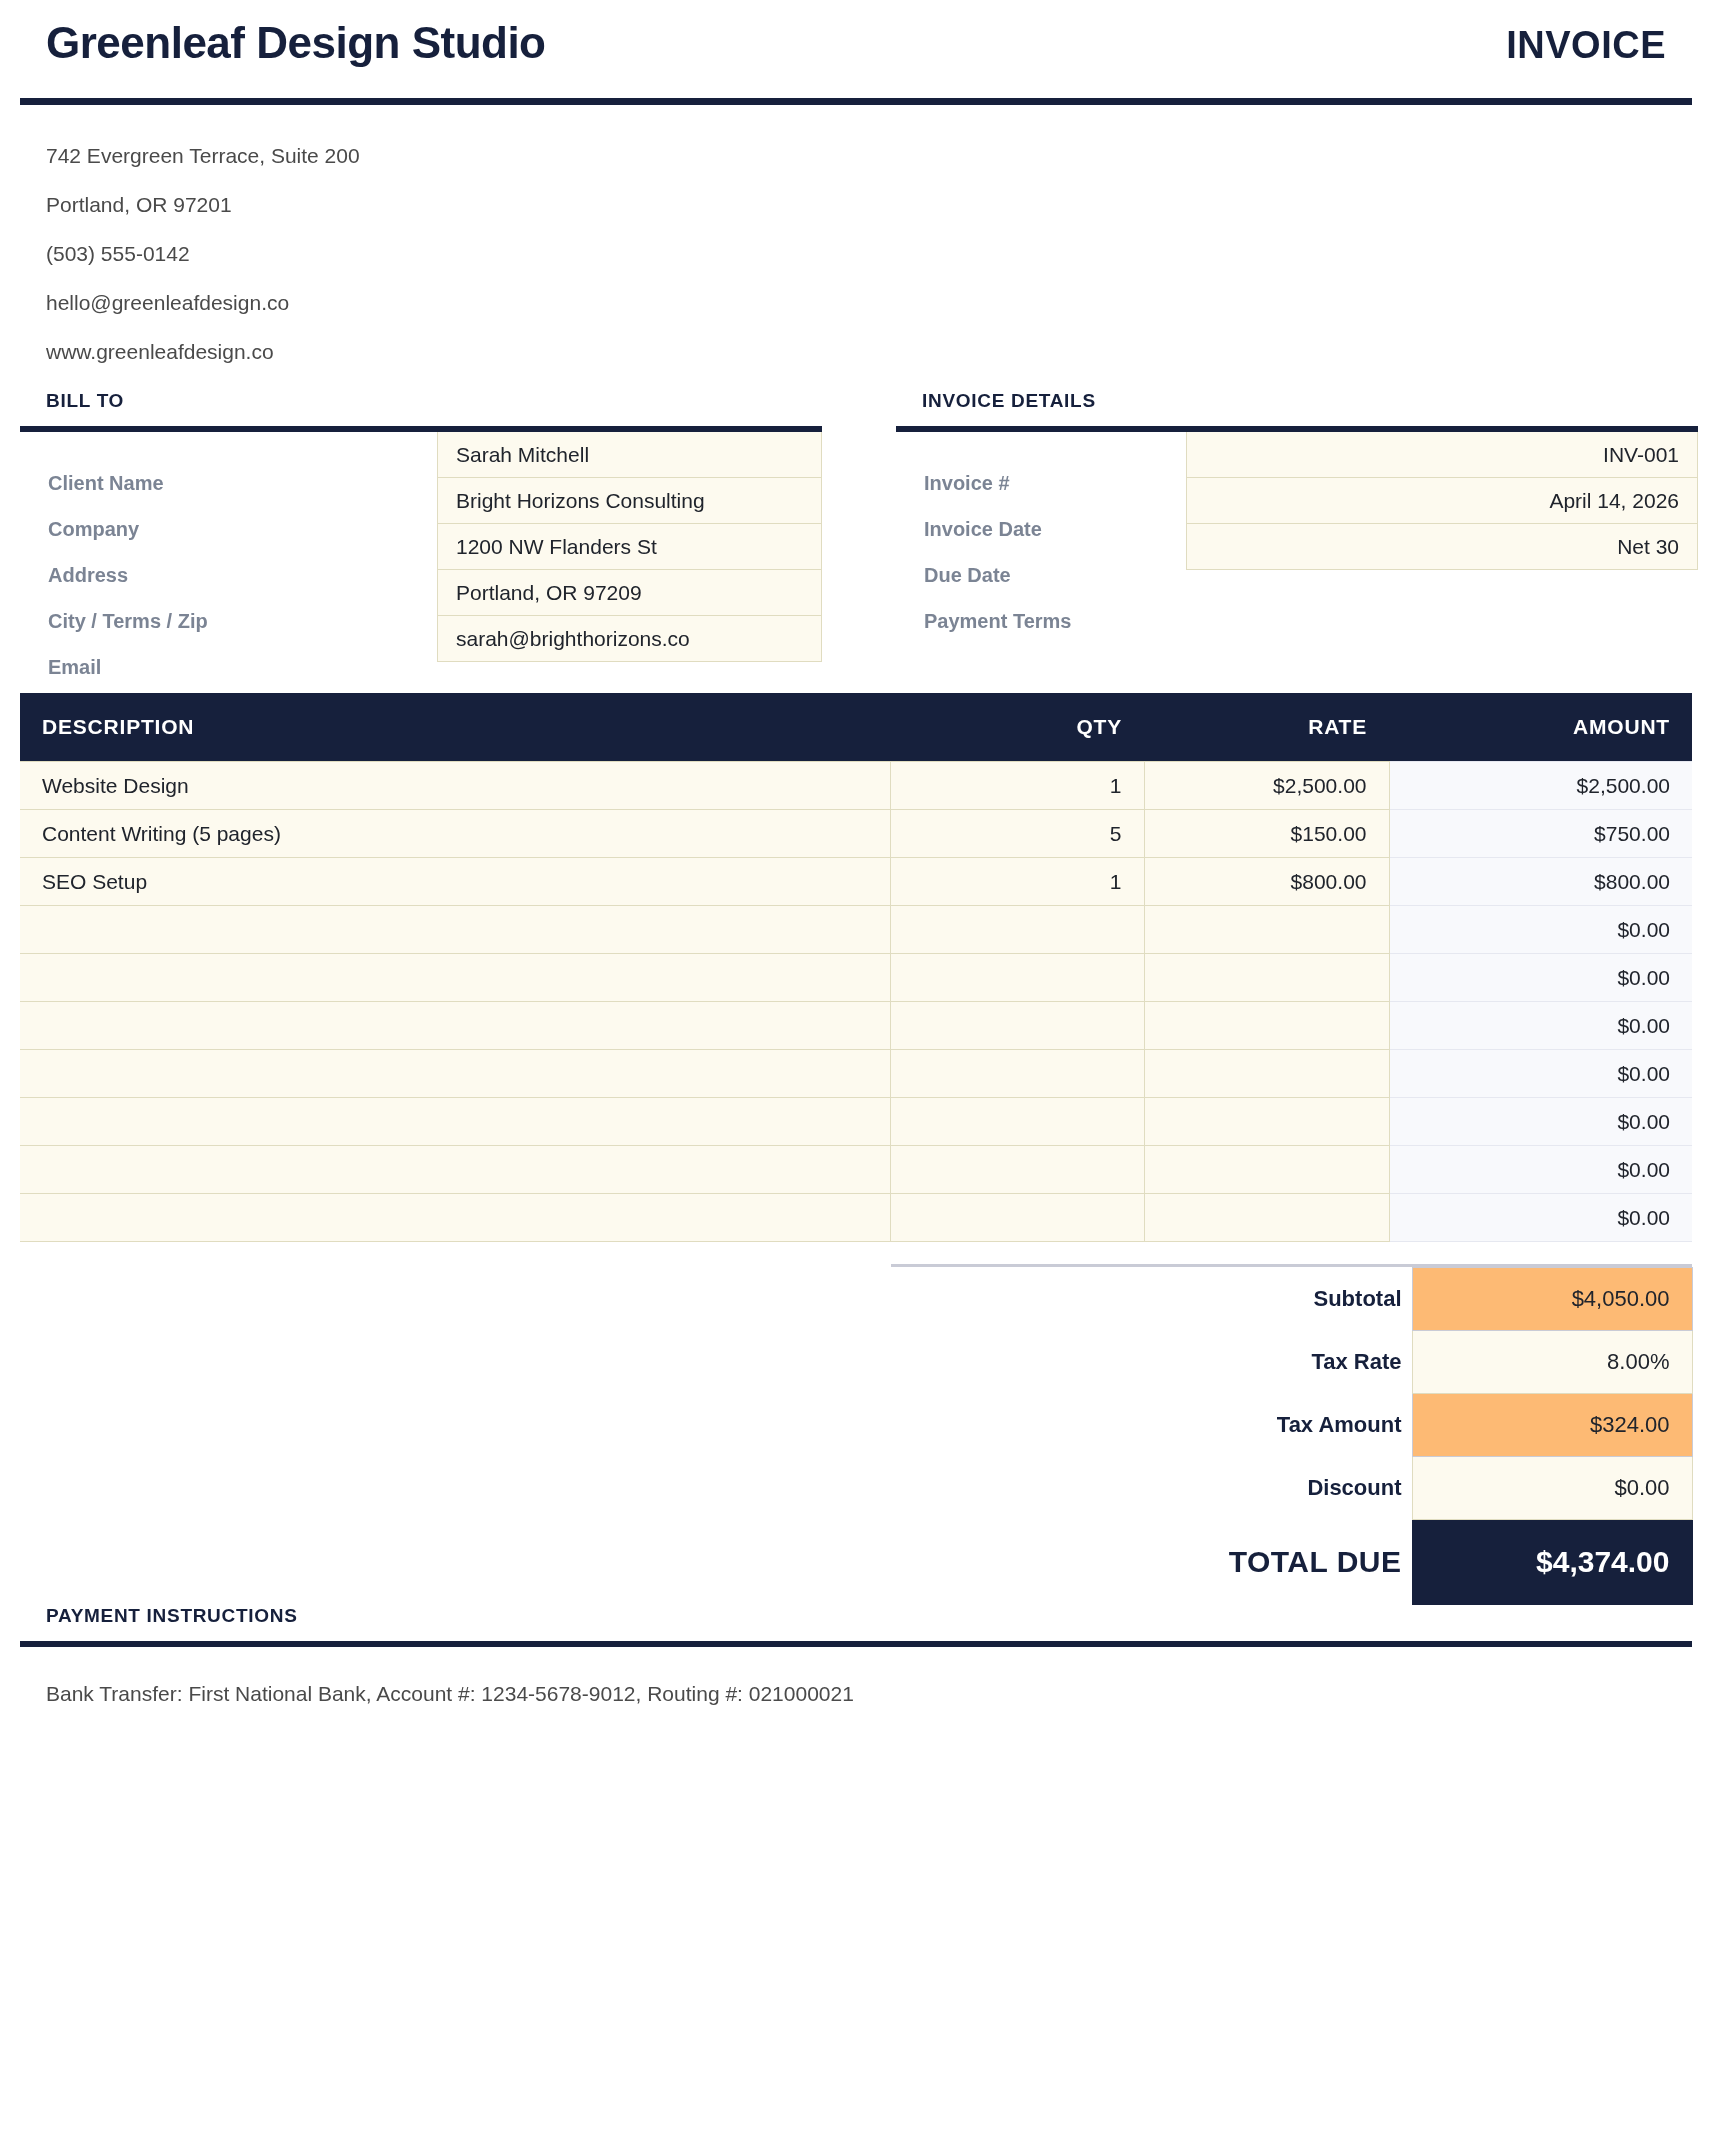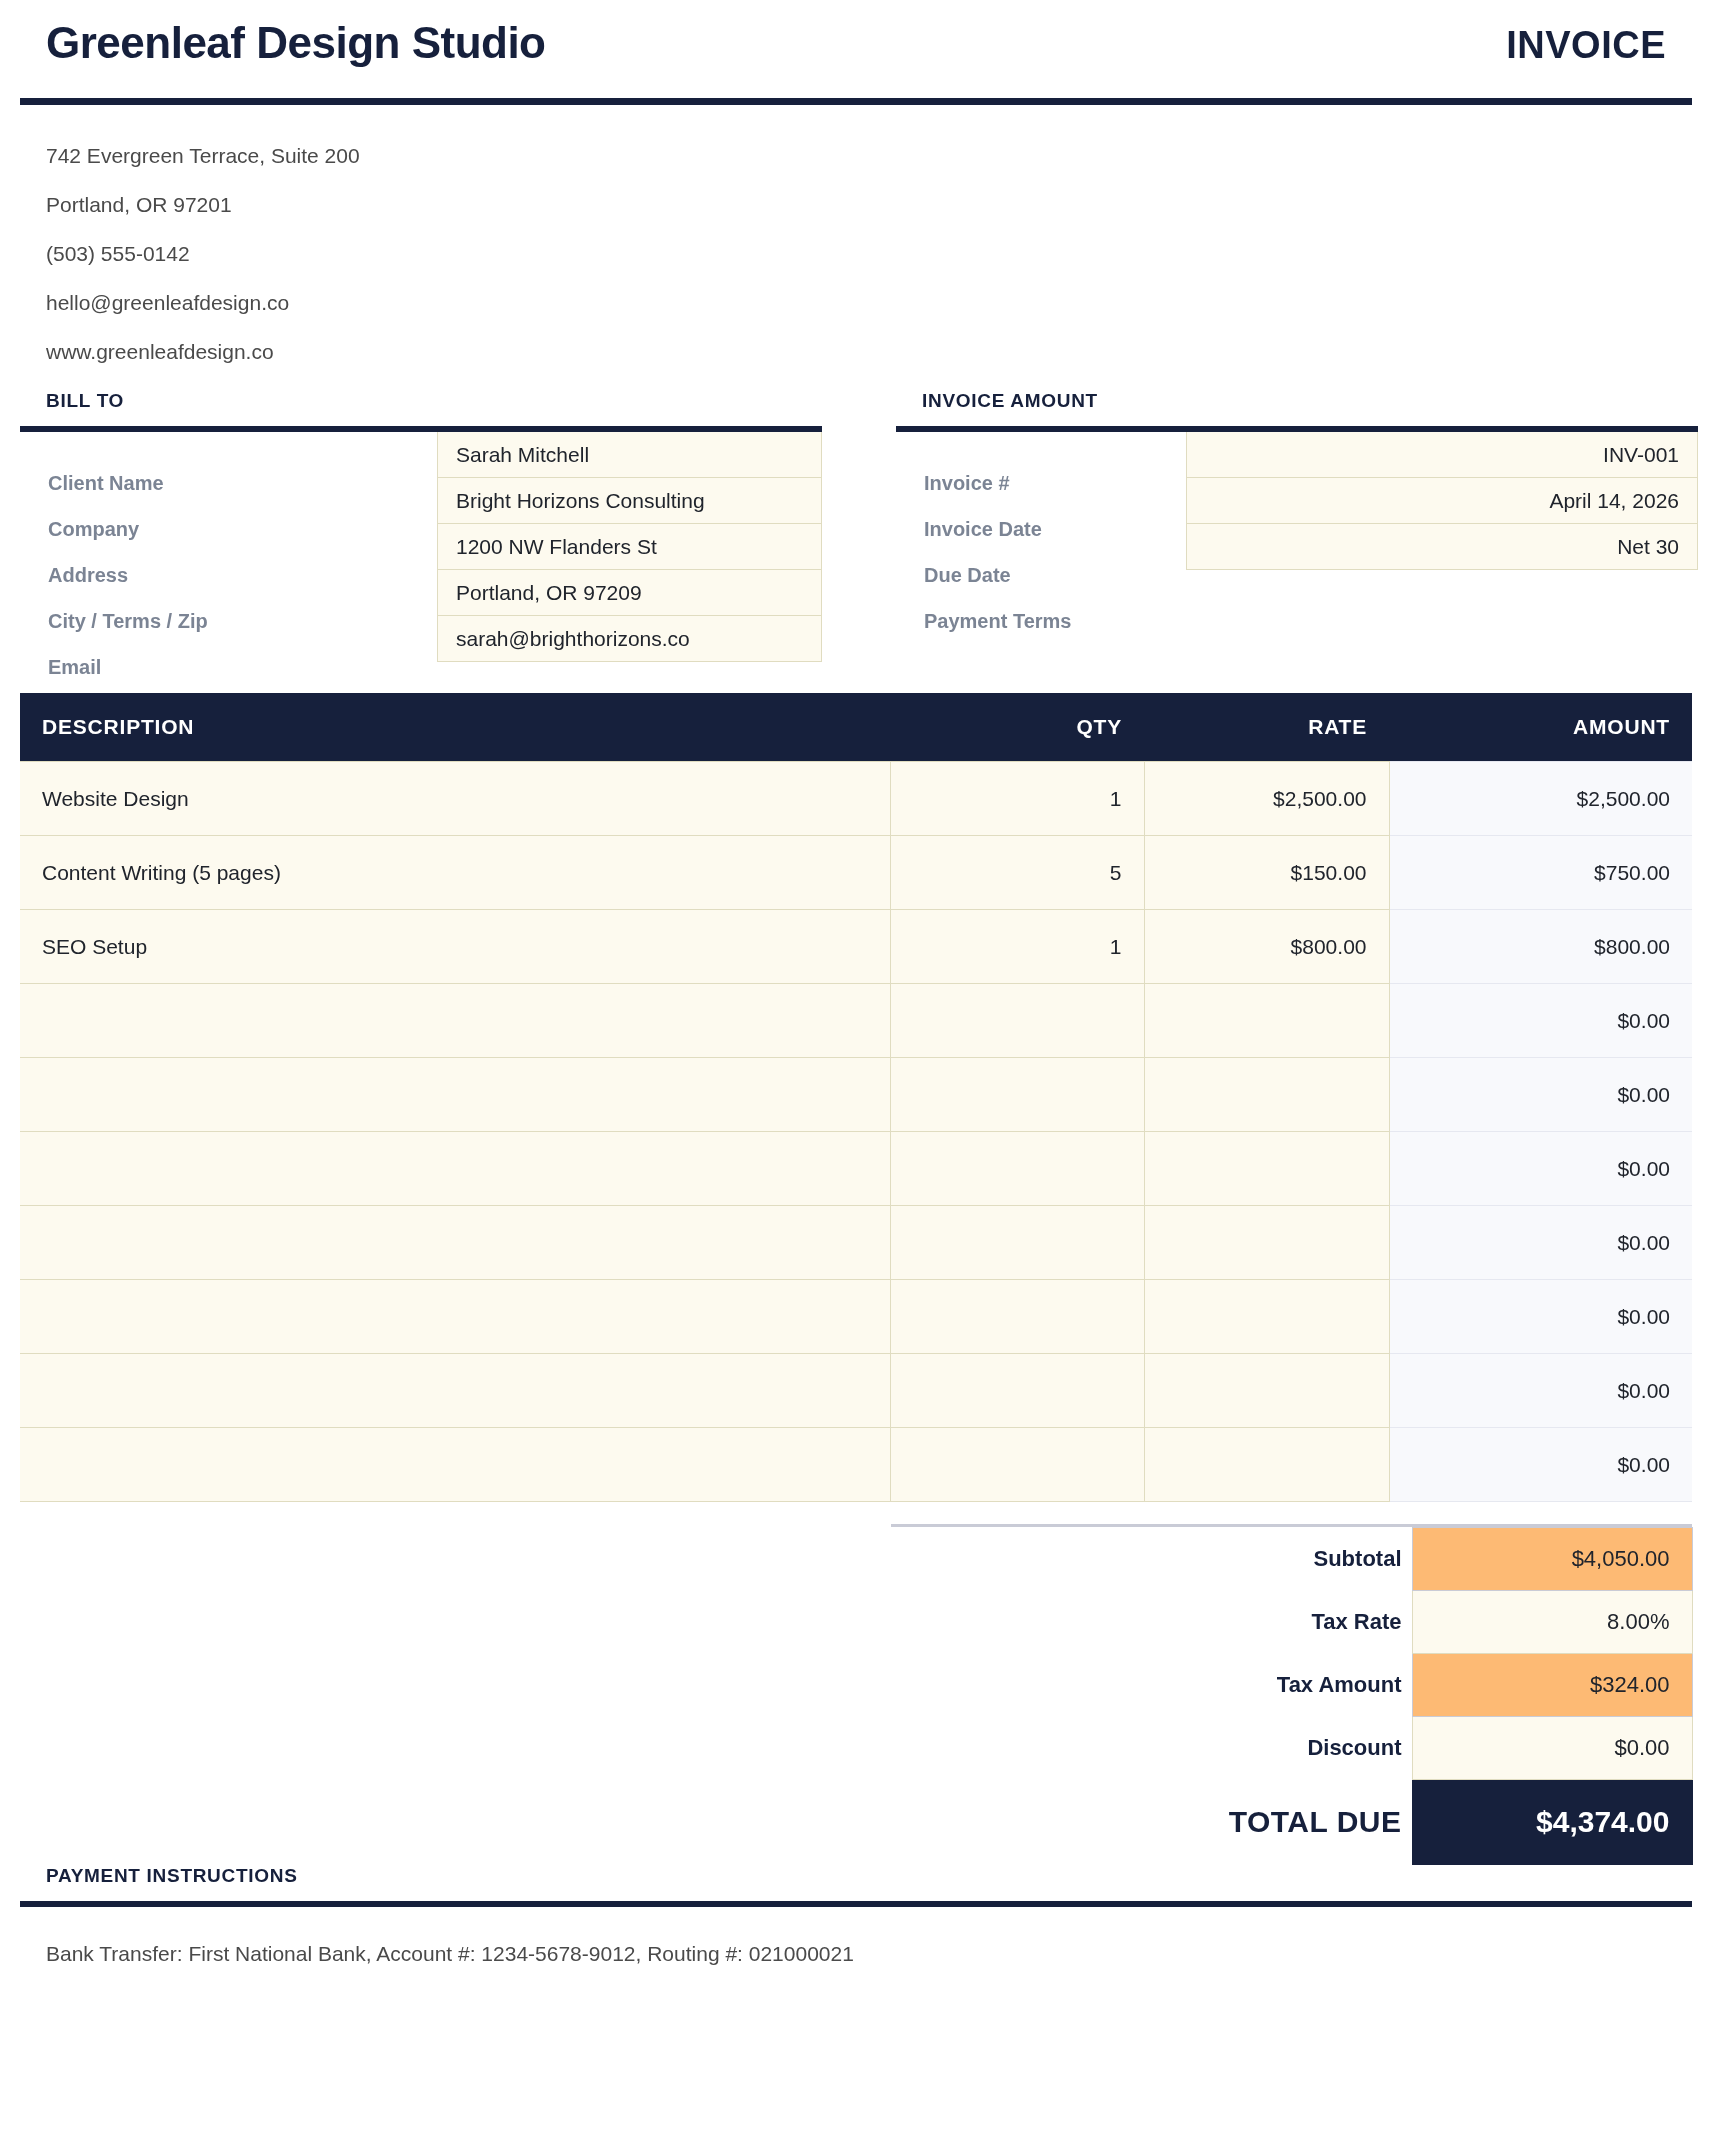--- a/index.html
+++ b/index.html
@@ -145,21 +145,21 @@
     height: 69px;
     padding: 0 22px;
     box-sizing: border-box;
   }
   .items th.c-desc   { text-align: left;  width: 870px; }
   .items th.c-qty    { text-align: right; width: 254px; }
   .items th.c-rate   { text-align: right; width: 245px; }
   .items th.c-amount { text-align: right; width: 303px; }
 
   .items td {
-    height: 74px;
+    height: 48px;
     font-size: 21px;
     color: #20242c;
     padding: 0 22px;
     box-sizing: border-box;
     border: 1px solid #e0dcc0;
     background: #fdfaef;
     white-space: nowrap;
     overflow: hidden;
   }
   .items td.c-desc   { text-align: left;  border-left: none; }
@@ -279,21 +279,21 @@
           <div class="field-value">Sarah Mitchell</div>
           <div class="field-value">Bright Horizons Consulting</div>
           <div class="field-value">1200 NW Flanders St</div>
           <div class="field-value">Portland, OR 97209</div>
           <div class="field-value">sarah@brighthorizons.co</div>
         </div>
       </div>
     </div>
 
     <div class="party-col right">
-      <div class="section-label">INVOICE AMOUNT</div>
+      <div class="section-label">INVOICE DETAILS</div>
       <div class="section-rule"></div>
       <div class="field-grid">
         <div class="field-labels">
           <div class="field-label">Invoice #</div>
           <div class="field-label">Invoice Date</div>
           <div class="field-label">Due Date</div>
           <div class="field-label">Payment Terms</div>
         </div>
         <div class="field-values">
           <div class="field-value">INV-001</div>

